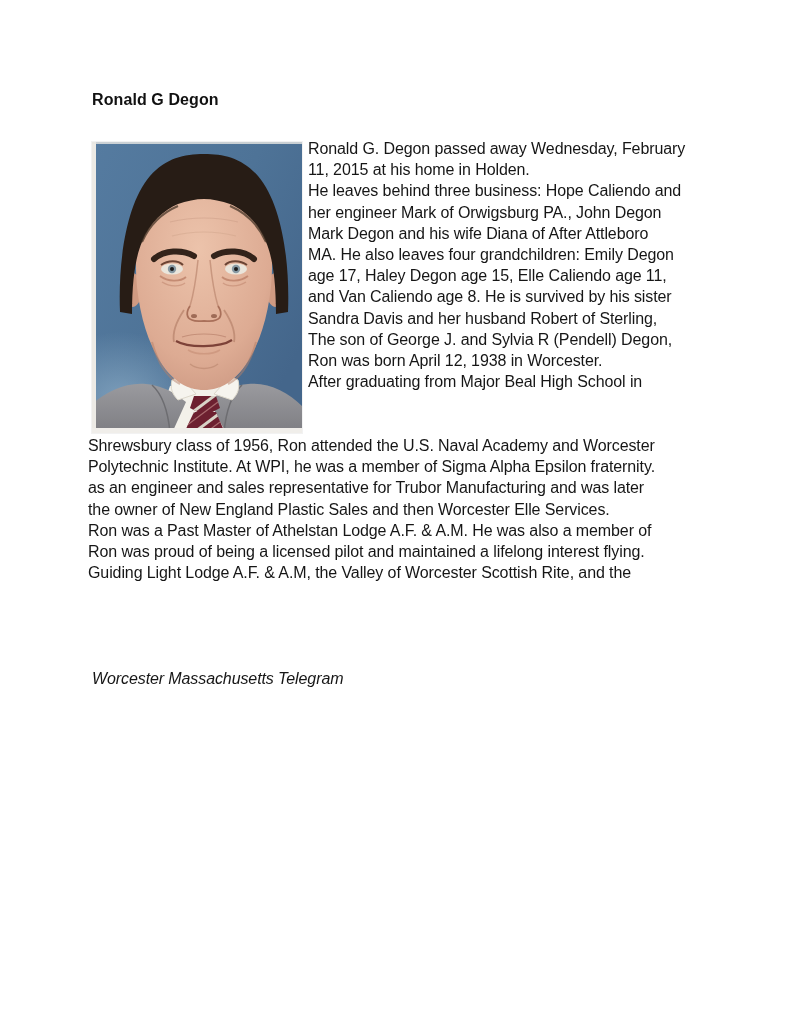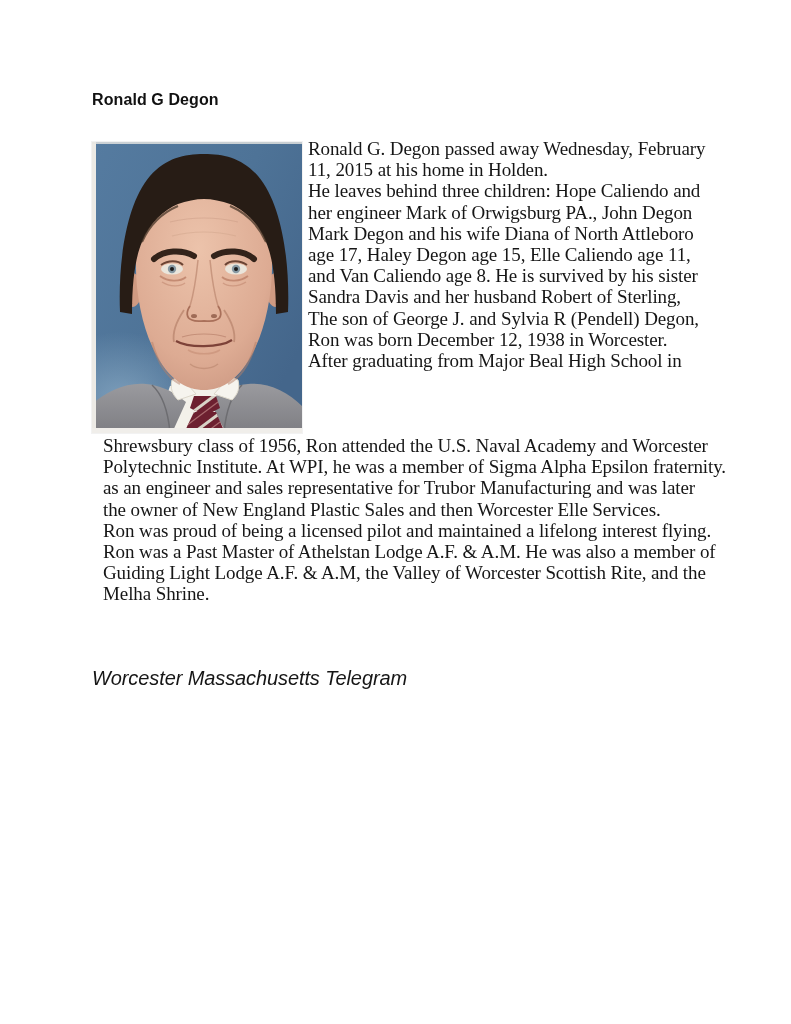--- a/index.html
+++ b/index.html
@@ -37,36 +37,35 @@
   }
   .photo svg { display: block; }
   .side-text {
     position: absolute;
     left: 308px;
     top: 138px;
     width: 420px;
   }
   .full-text {
     position: absolute;
-    left: 103px;
+    left: 88px;
     top: 435px;
     width: 640px;
   }
   .line {
-    font-size: 19px;
+    font-size: 16px;
     line-height: 21.2px;
     white-space: nowrap;
     letter-spacing: -0.1px;
-    font-family: Liberation Serif, serif;
   }
   .byline {
     position: absolute;
     left: 92px;
     top: 668px;
-    font-size: 20px;
+    font-size: 16px;
     line-height: 21.2px;
     font-style: italic;
     letter-spacing: -0.1px;
     text-align: right;
   }
 </style>
 </head>
 <body>
 
 <div class="page">
@@ -175,37 +174,37 @@
 
       <rect x="0" y="0" width="4" height="291" fill="#eceae5"></rect>
       <rect x="0" y="286" width="210" height="5" fill="#f0eeea"></rect>
       <rect x="0" y="0" width="210" height="2" fill="#e8e7e2" opacity="0.8"></rect>
     </svg>
   </div>
 
   <div class="side-text">
       <div class="line">Ronald G. Degon passed away Wednesday, February</div>
       <div class="line">11, 2015 at his home in Holden.</div>
-      <div class="line">He leaves behind three children: Hope Caliendo and</div>
+      <div class="line">He leaves behind three business: Hope Caliendo and</div>
       <div class="line">her engineer Mark of Orwigsburg PA., John Degon</div>
-      <div class="line">Mark Degon and his wife Diana of North Attleboro</div>
+      <div class="line">Mark Degon and his wife Diana of After Attleboro</div>
+      <div class="line">MA. He also leaves four grandchildren: Emily Degon</div>
       <div class="line">age 17, Haley Degon age 15, Elle Caliendo age 11,</div>
       <div class="line">and Van Caliendo age 8. He is survived by his sister</div>
       <div class="line">Sandra Davis and her husband Robert of Sterling,</div>
       <div class="line">The son of George J. and Sylvia R (Pendell) Degon,</div>
-      <div class="line">Ron was born December 12, 1938 in Worcester.</div>
+      <div class="line">Ron was born April 12, 1938 in Worcester.</div>
       <div class="line">After graduating from Major Beal High School in</div>
     </div>
 
   <div class="full-text">
       <div class="line">Shrewsbury class of 1956, Ron attended the U.S. Naval Academy and Worcester</div>
       <div class="line">Polytechnic Institute. At WPI, he was a member of Sigma Alpha Epsilon fraternity.</div>
       <div class="line">as an engineer and sales representative for Trubor Manufacturing and was later</div>
       <div class="line">the owner of New England Plastic Sales and then Worcester Elle Services.</div>
+      <div class="line">Ron was a Past Master of Athelstan Lodge A.F. &amp; A.M. He was also a member of</div>
       <div class="line">Ron was proud of being a licensed pilot and maintained a lifelong interest flying.</div>
-      <div class="line">Ron was a Past Master of Athelstan Lodge A.F. &amp; A.M. He was also a member of</div>
       <div class="line">Guiding Light Lodge A.F. &amp; A.M, the Valley of Worcester Scottish Rite, and the</div>
-      <div class="line">Melha Shrine.</div>
     </div>
 
   <div class="byline">Worcester Massachusetts Telegram</div>
 
 </div>
 
 </body></html>

